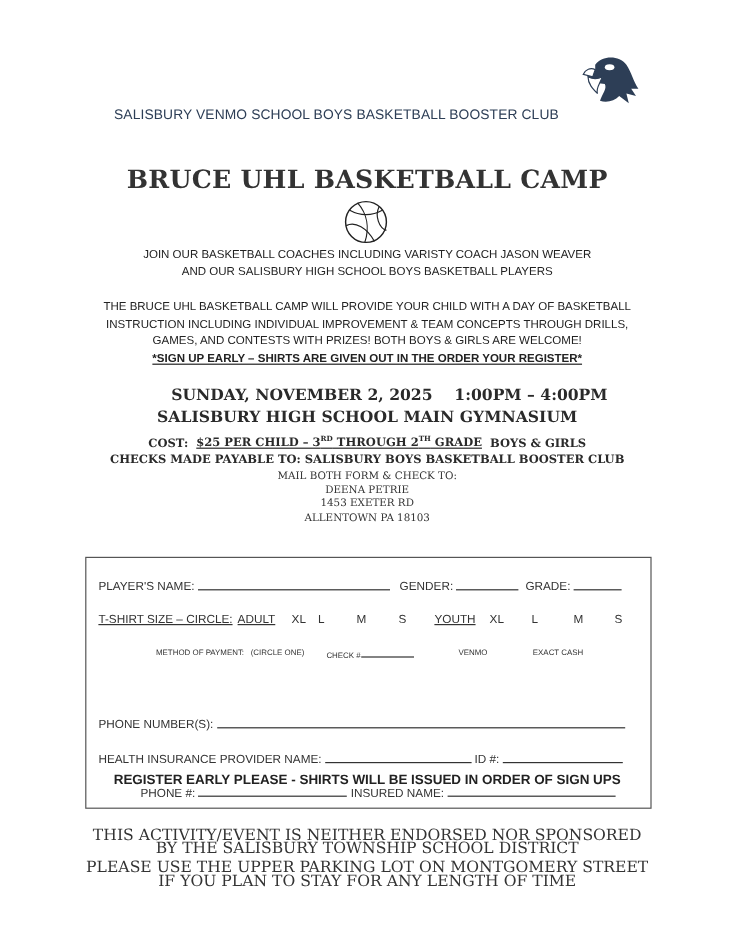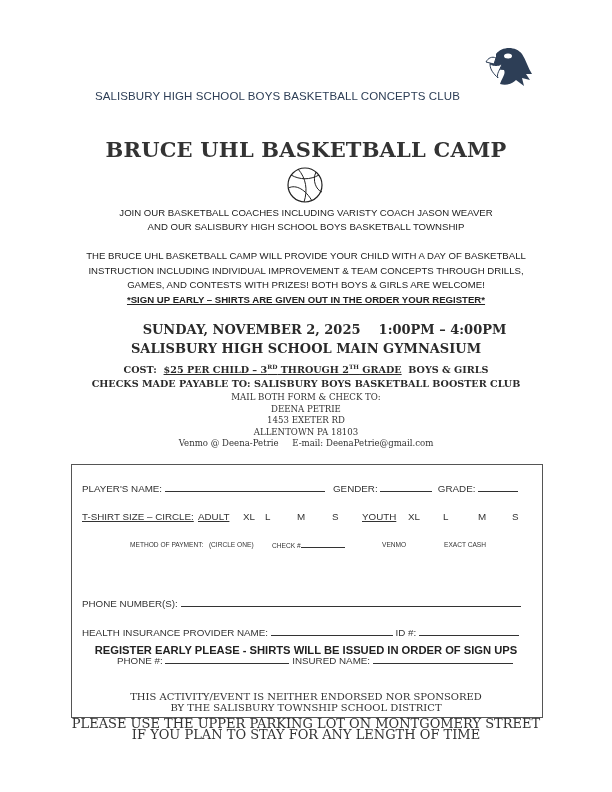--- a/index.html
+++ b/index.html
@@ -7,48 +7,48 @@
   .abs { position:absolute; }
   .center { left:0; width:612px; text-align:center; }
   .club { left:95px; top:90px; font-size:11.5px; color:#2d3e56; letter-spacing:0.1px; }
   .logo { left:482px; top:44px; width:52px; height:46px; }
   .title { top:137px; font-family:"DejaVu Serif", serif; font-weight:bold; font-size:21px; color:#333; letter-spacing:0.2px; }
   .ball { left:286px; top:166px; width:38px; height:38px; }
   .sans10 { font-size:9.6px; color:#222; line-height:13.5px; }
   .serifb { font-family:"DejaVu Serif", serif; font-weight:bold; color:#2a2a2a; }
   .serif { font-family:"DejaVu Serif", serif; color:#333; }
   .u { text-decoration:underline; }
-  .form { left:71px; top:464px; width:472px; height:254px; border:1px solid #555; box-sizing:border-box; }
+  .form { left:71px; top:464px; width:472px; height:210px; border:1px solid #555; box-sizing:border-box; }
   .fl { position:absolute; font-size:9.8px; color:#333; white-space:nowrap; }
   .line { display:inline-block; border-bottom:1px solid #333; height:9px; vertical-align:baseline; }
   .small { font-size:6.6px; color:#333; position:absolute; white-space:nowrap; }
 </style>
 </head>
 <body>
 
 <svg class="abs logo" viewBox="0 0 52 46">
   <path d="M14 10 C20 2 34 2 40 10 C44 16 46 24 50 30 L44 30 L48 36 L40 34 L42 42 L34 36 C30 40 24 42 18 40 C20 34 24 30 22 26 C18 26 12 24 8 20 C6 18 10 14 14 14 Z" fill="#2d3e56"></path>
   <path d="M8 20 C12 22 16 22 20 20 C18 26 14 30 16 34 C12 30 8 26 8 20Z" fill="#fff" stroke="#2d3e56" stroke-width="1"></path>
   <ellipse cx="26" cy="12" rx="4" ry="2.5" fill="#fff"></ellipse>
   <path d="M4 18 C6 14 10 12 14 14 L12 20 Z" fill="#fff" stroke="#2d3e56" stroke-width="1"></path>
 </svg>
-<div class="abs club">SALISBURY HIGH SCHOOL BOYS BASKETBALL CONCEPTS CLUB</div>
+<div class="abs club">SALISBURY VENMO SCHOOL BOYS BASKETBALL BOOSTER CLUB</div>
 
 <div class="abs center title">BRUCE UHL BASKETBALL CAMP</div>
 <svg class="abs ball" viewBox="0 0 38 38">
   <circle cx="19" cy="19" r="17" fill="none" stroke="#222" stroke-width="1.2"></circle>
   <path d="M5 9 C14 14 24 14 33 9" fill="none" stroke="#222" stroke-width="1"></path>
   <path d="M2.5 22 C10 18 20 24 26 35" fill="none" stroke="#222" stroke-width="1"></path>
   <path d="M12 3 C20 12 22 24 18 36" fill="none" stroke="#222" stroke-width="1"></path>
   <path d="M30 6 C26 14 30 24 36 26" fill="none" stroke="#222" stroke-width="1"></path>
 </svg>
 
 <div class="abs center sans10" style="top:206px;">
   <div>JOIN OUR BASKETBALL COACHES INCLUDING VARISTY COACH JASON WEAVER</div>
-  <div>AND OUR SALISBURY HIGH SCHOOL BOYS BASKETBALL TOWNSHIP</div>
+  <div>AND OUR SALISBURY HIGH SCHOOL BOYS BASKETBALL PLAYERS</div>
 </div>
 
 <div class="abs center sans10" style="top:249px; line-height:14.5px;">
   <div>THE BRUCE UHL BASKETBALL CAMP WILL PROVIDE YOUR CHILD WITH A DAY OF BASKETBALL</div>
   <div>INSTRUCTION INCLUDING INDIVIDUAL IMPROVEMENT &amp; TEAM CONCEPTS THROUGH DRILLS,</div>
   <div>GAMES, AND CONTESTS WITH PRIZES! BOTH BOYS &amp; GIRLS ARE WELCOME!</div>
   <div class="u" style="font-weight:bold;text-decoration:underline;">*SIGN UP EARLY – SHIRTS ARE GIVEN OUT IN THE ORDER YOUR REGISTER*</div>
 </div>
 
 <div class="abs center serifb" style="top:320px; font-size:13px; line-height:19px;">
@@ -63,24 +63,20 @@
     <span>BOYS &amp; GIRLS</span>
   </div>
   <div>CHECKS MADE PAYABLE TO: SALISBURY BOYS BASKETBALL BOOSTER CLUB</div>
 </div>
 
 <div class="abs center serif" style="top:392px; font-size:8.6px; line-height:11.5px;">
   <div>MAIL BOTH FORM &amp; CHECK TO:</div>
   <div>DEENA PETRIE</div>
   <div>1453 EXETER RD</div>
   <div>ALLENTOWN PA 18103</div>
-  <div>
-    <span>Venmo @ Deena-Petrie</span>&nbsp;&nbsp;&nbsp;&nbsp;
-    <span>E-mail: DeenaPetrie@gmail.com</span>
-  </div>
 </div>
 
 <div class="abs form">
   <div class="fl" style="left:10px; top:17px;">
     <span>PLAYER'S NAME:</span>
     <span class="line" style="width:160px;"></span>
     &nbsp;&nbsp;<span>GENDER:</span>
     <span class="line" style="width:52px;"></span>
     &nbsp;<span>GRADE:</span>
     <span class="line" style="width:40px;"></span>
@@ -120,20 +116,20 @@
 
   <div class="fl" style="left:45px; top:189px;">
     <span>PHONE #:</span>
     <span class="line" style="width:124px;"></span>
     <span>INSURED NAME:</span>
     <span class="line" style="width:140px;"></span>
   </div>
 </div>
 
 <div class="abs center" style="top:644px; font-size:11.2px; font-weight:bold; color:#222;">REGISTER EARLY PLEASE - SHIRTS WILL BE ISSUED IN ORDER OF SIGN UPS</div>
-<div class="abs center serif" style="top:692px; font-size:10px; line-height:10.5px;">
+<div class="abs center serif" style="top:692px; font-size:13px; line-height:10.5px;">
   <div>THIS ACTIVITY/EVENT IS NEITHER ENDORSED NOR SPONSORED</div>
   <div>BY THE SALISBURY TOWNSHIP SCHOOL DISTRICT</div>
 </div>
 <div class="abs center serif" style="top:719px; font-size:13px; line-height:10.5px;">
   <div>PLEASE USE THE UPPER PARKING LOT ON MONTGOMERY STREET</div>
   <div>IF YOU PLAN TO STAY FOR ANY LENGTH OF TIME</div>
 </div>
 
 </body></html>

